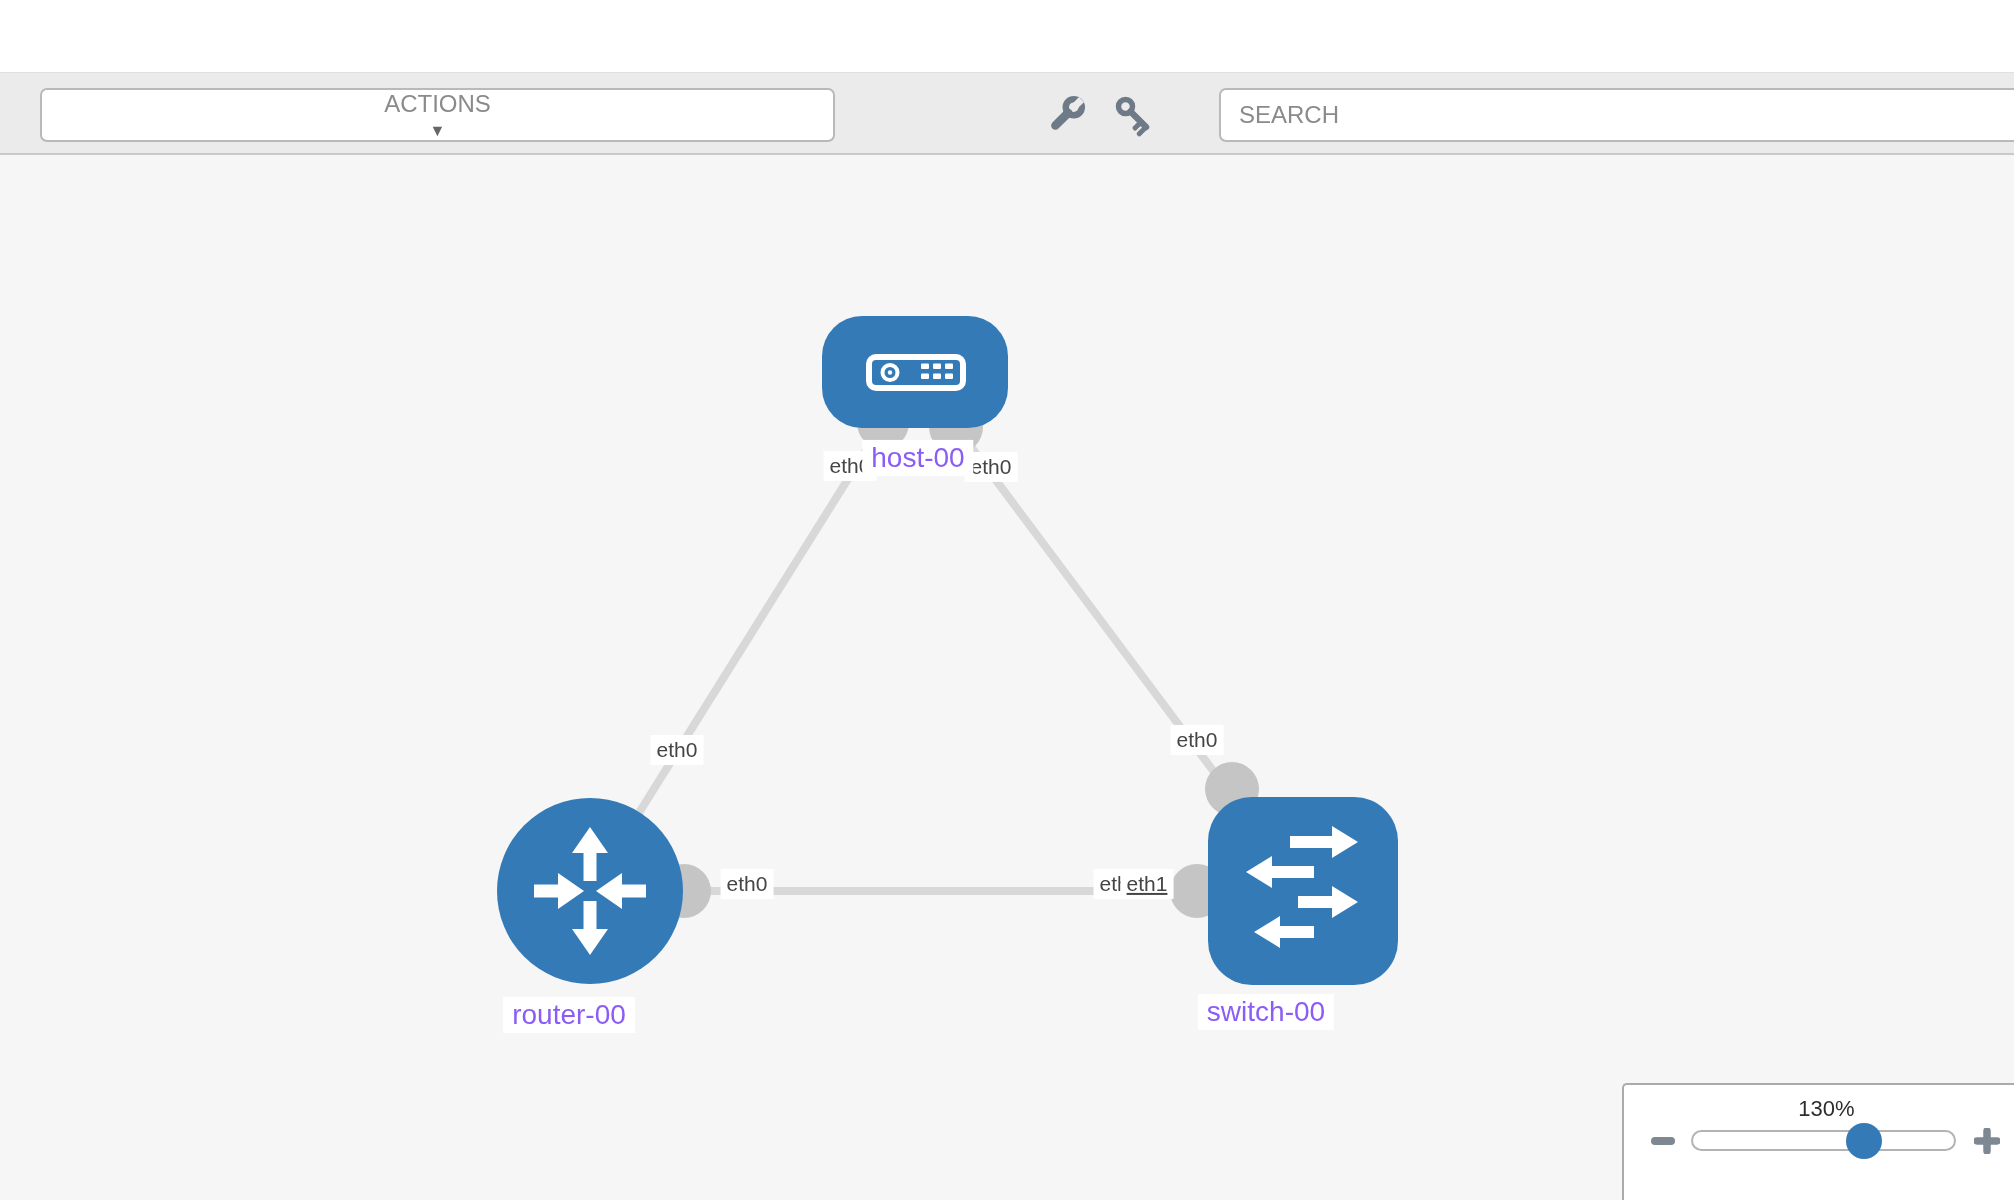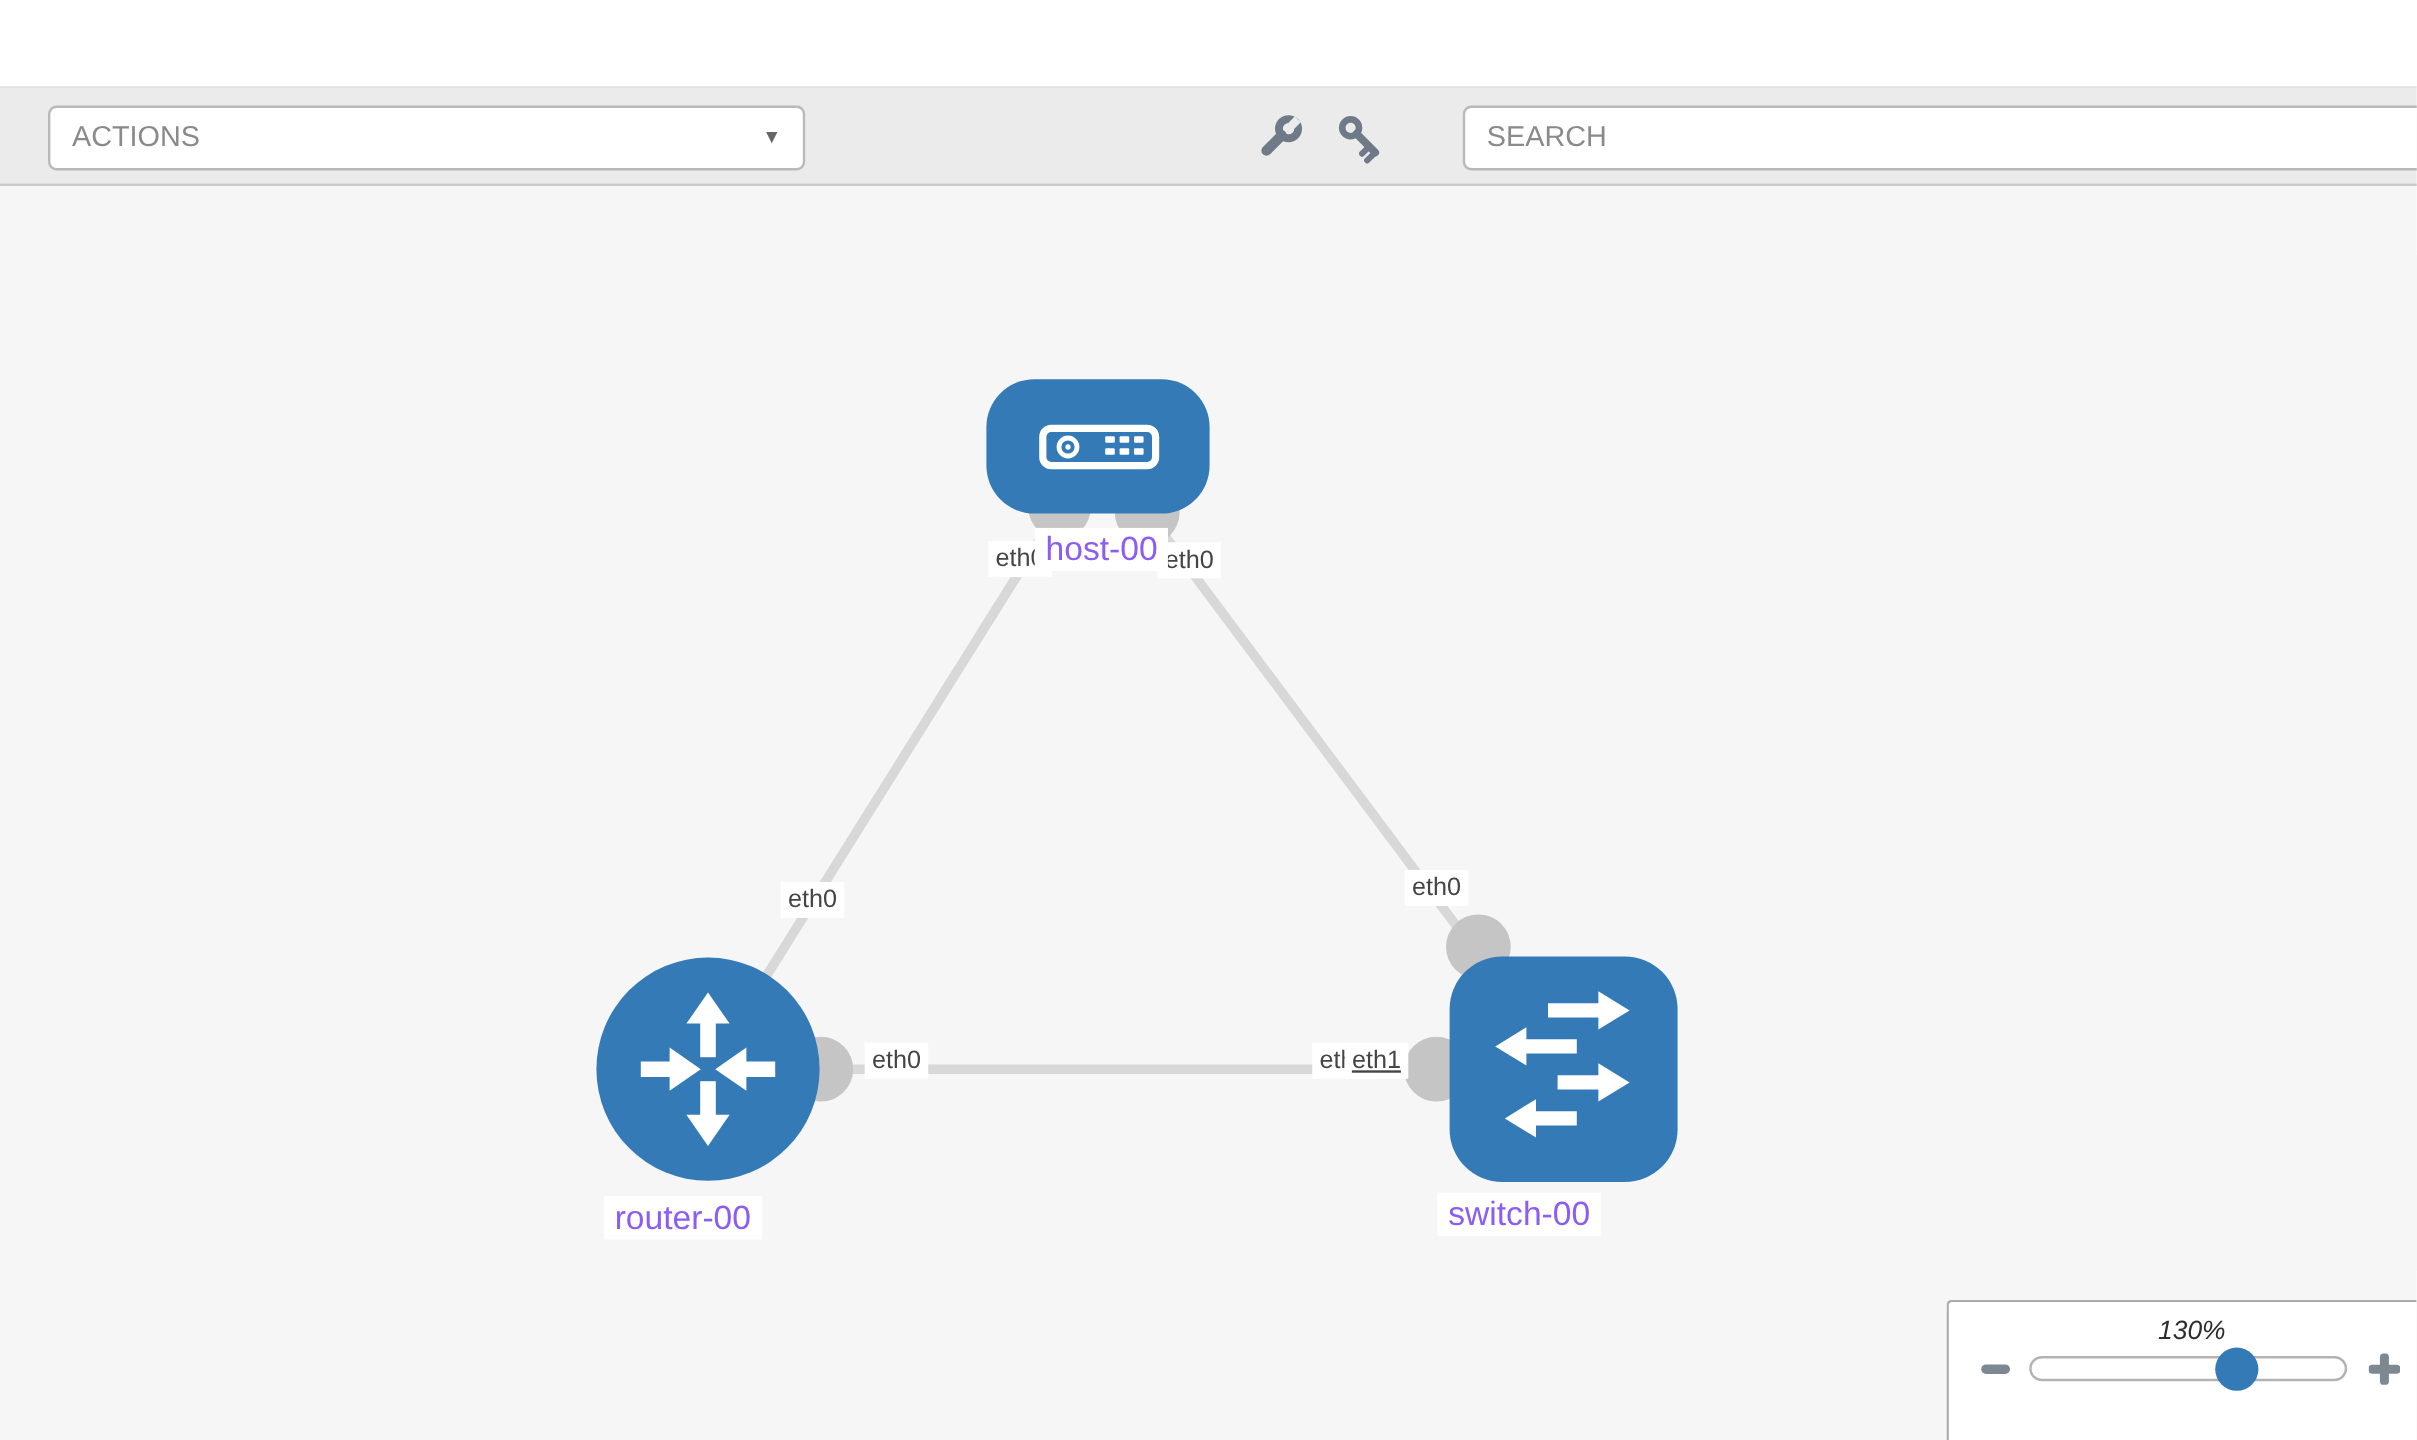--- a/index.html
+++ b/index.html
@@ -16,21 +16,21 @@
 
   
   .tbar { position:absolute; top:72px; left:0; width:2014px; height:83px;
           background:#ebebeb; border-top:1px solid #e0e0e0; border-bottom:2px solid #c9c9c9; }
   .dropdown { position:absolute; top:15px; height:54px; background:#fff;
               border:2px solid #b9b9b9; border-radius:7px; display:flex;
               align-items:center; justify-content:space-between;
               padding:0 18px; cursor:pointer; }
   .dropdown .lbl { font-size:24px; color:#8a8a8a; }
   .dropdown .caret { font-size:16px; color:#666; }
-  .dd-actions { left:40px; width:631px; }
+  .dd-actions { left:40px; width:795px;flex-direction:column; }
   .dd-search  { left:1219px; width:894px; }
   .iconbtn { position:absolute; top:20px; width:44px; height:44px; border:none;
              background:transparent; cursor:pointer; padding:0; }
   .btn-wrench { left:1044px; }
   .btn-key    { left:1112px; }
 
   
   .canvas { position:absolute; top:155px; left:0; width:2014px; height:1045px;
             background:#f6f6f6; overflow:hidden; }
   .canvas svg.topo { position:absolute; top:0; left:0; }
@@ -39,21 +39,21 @@
           color:#454545; font-size:21px; line-height:1.15; padding:3px 6px;
           white-space:nowrap; }
   .node-label { font-size:28px; color:#8b5cf6; padding:2px 9px; }
   .z1{z-index:1} .z2{z-index:2} .z3{z-index:3}
 
   
   .zoom-panel { position:absolute; left:1622px; top:928px; width:392px; height:117px;
                 background:#fff; border:2px solid #ababab; border-right:none;
                 border-bottom:none; border-radius:5px 0 0 0; z-index:5; }
   .zoom-level { position:absolute; left:140px; top:11px; width:125px; text-align:center;
-                font-size:22px; color:#2d2d2d;font-style:italic; }
+                font-size:22px; color:#2d2d2d; }
   .zoom-minus { position:absolute; left:27px; top:52px; width:24px; height:8px;
                 border:none; border-radius:4px; background:#7d8893; cursor:pointer; }
   .zoom-track { position:absolute; left:67px; top:45px; width:265px; height:21px;
                 background:#fff; border:2px solid #b3b3b3; border-radius:11px; cursor:pointer; }
   .zoom-thumb { position:absolute; left:222px; top:38px; width:36px; height:36px;
                 border-radius:50%; background:#337ab7; cursor:grab; }
   .zoom-plus  { position:absolute; left:350px; top:43px; width:26px; height:26px;
                 border:none; background:transparent; cursor:pointer; padding:0; }
 </style>
 </head>

